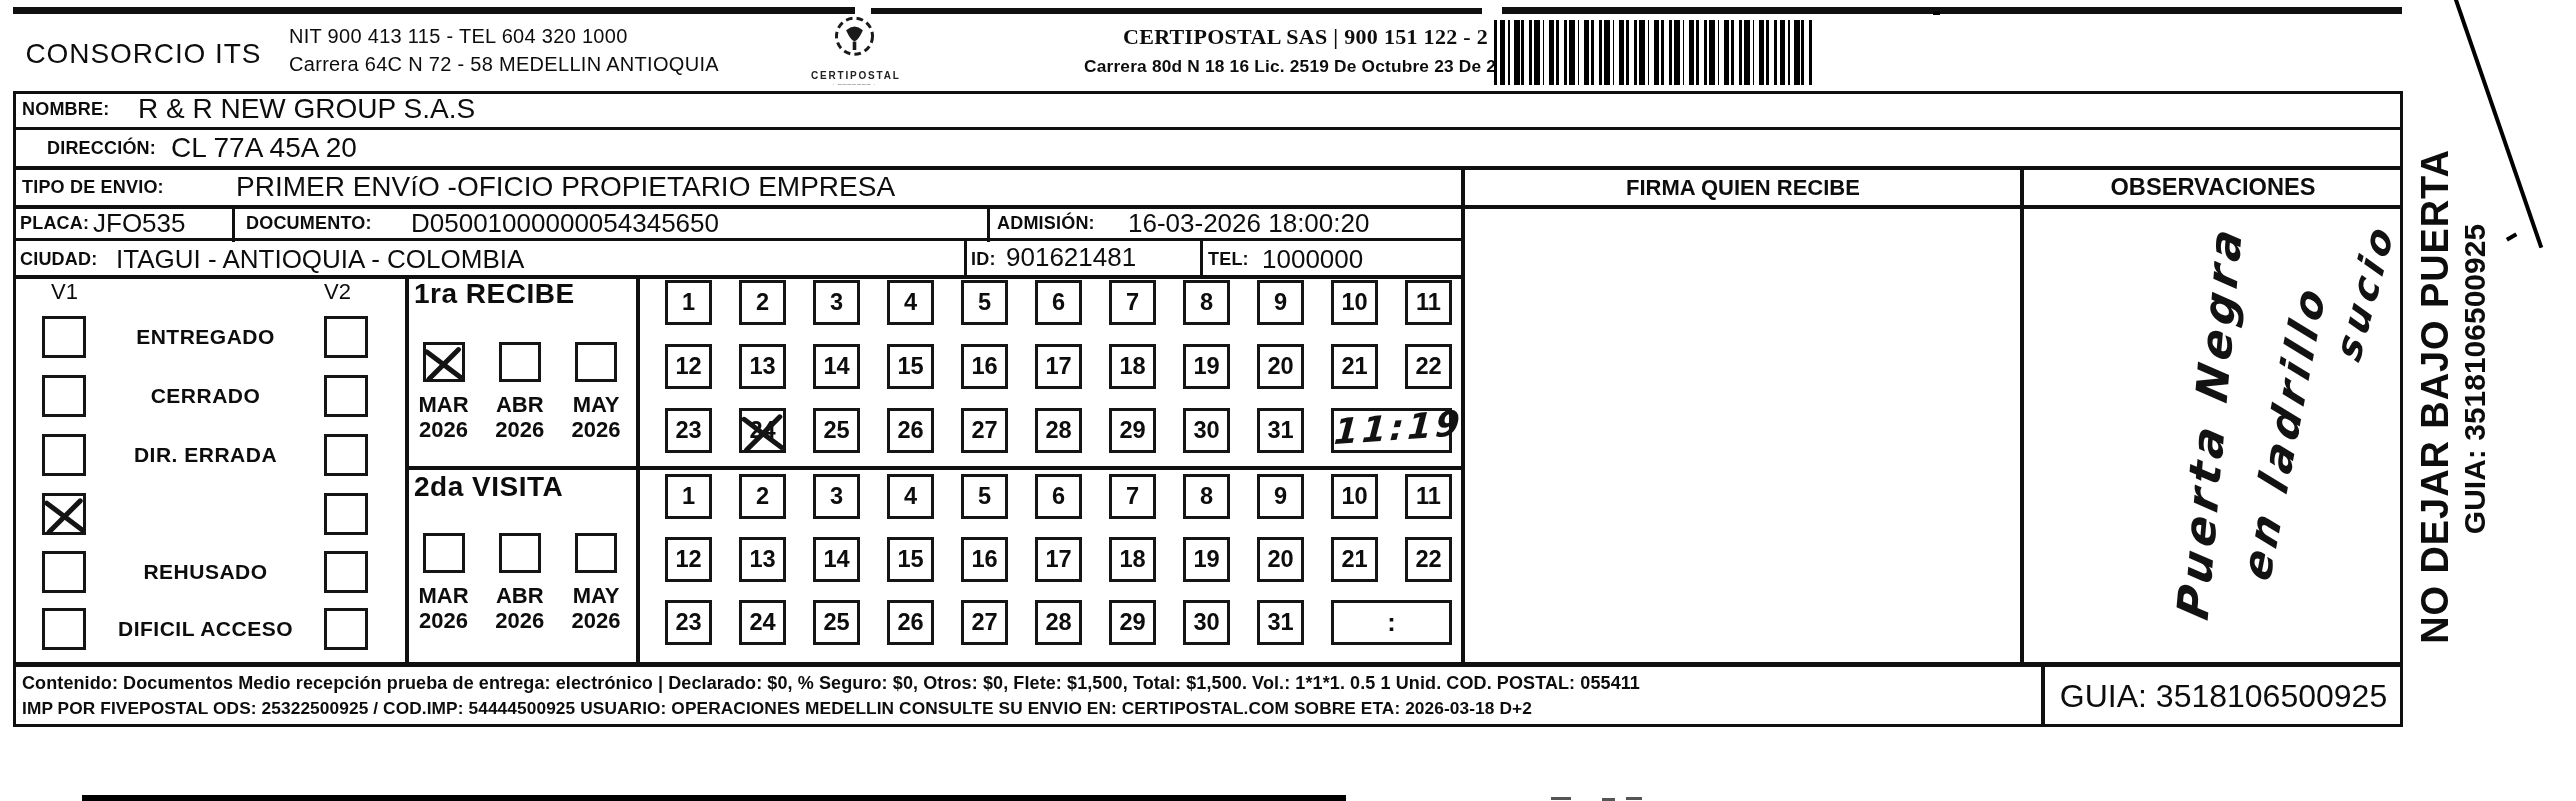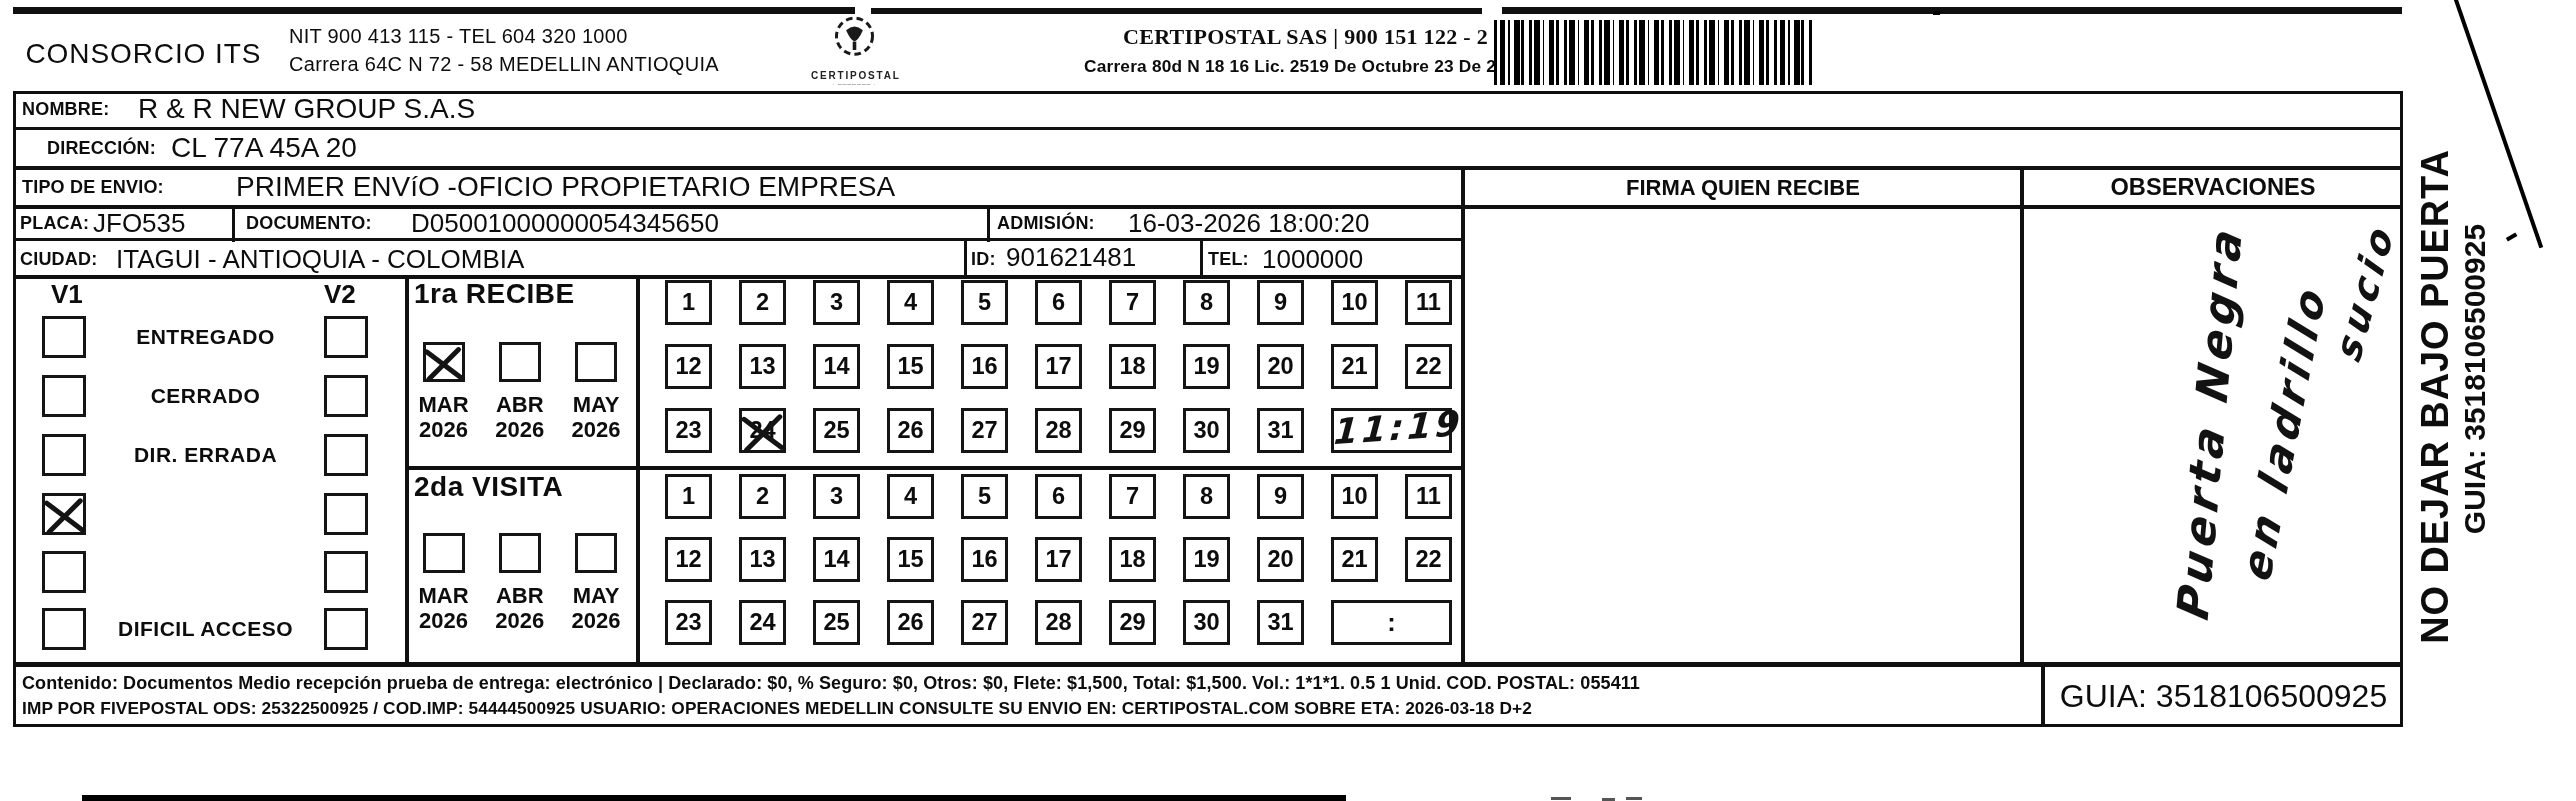--- a/index.html
+++ b/index.html
@@ -29,21 +29,21 @@
   }
 
   
   .main-box{left:12.7px;top:91px;width:2390px;height:636px;border:3.6px solid #0f0f0f;box-sizing:border-box;}
   .lbl{font-weight:bold;font-size:18px;letter-spacing:0.2px;}
   .val{font-size:28px;}
   .val-sm{font-size:26px;}
   .colhdr{font-weight:bold;text-align:center;}
 
   
-  .vhdr{font-weight:bold;font-size:26px;text-align:center;}
+  .vhdr{font-weight:normal;font-size:22px;text-align:center;}
   .cbox{position:relative;display:inline-block;width:42px;height:40px;border:3.6px solid #151515;background:#fff;box-sizing:border-box;}
   .opt-row{position:absolute;left:0;width:100%;height:42px;}
   .opt-row .cbox{width:44px;height:42px;}
   .opt-row .v1{position:absolute;left:22px;top:0;}
   .opt-row .v2{position:absolute;left:304px;top:0;}
   .opt-label{position:absolute;left:71px;width:229px;text-align:center;line-height:42px;font-weight:bold;font-size:21px;letter-spacing:0.5px;}
 
   
   .visit-title{position:absolute;font-weight:bold;font-size:28px;letter-spacing:0.5px;}
   .months{position:absolute;display:flex;gap:7.3px;}
@@ -182,20 +182,21 @@
         <span class="cbox v1">
           <span class="xmark">
             <i></i>
             <i></i>
           </span>
         </span>
         <span class="cbox v2"></span>
       </div>
       <div class="opt-row" style="top: 276px;">
         <span class="cbox v1"></span>
+        <span class="opt-label">REHUSADO</span>
         <span class="cbox v2"></span>
       </div>
       <div class="opt-row" style="top: 333px;">
         <span class="cbox v1"></span>
         <span class="opt-label">DIFICIL ACCESO</span>
         <span class="cbox v2"></span>
       </div>
     </div>
 </div>
 

